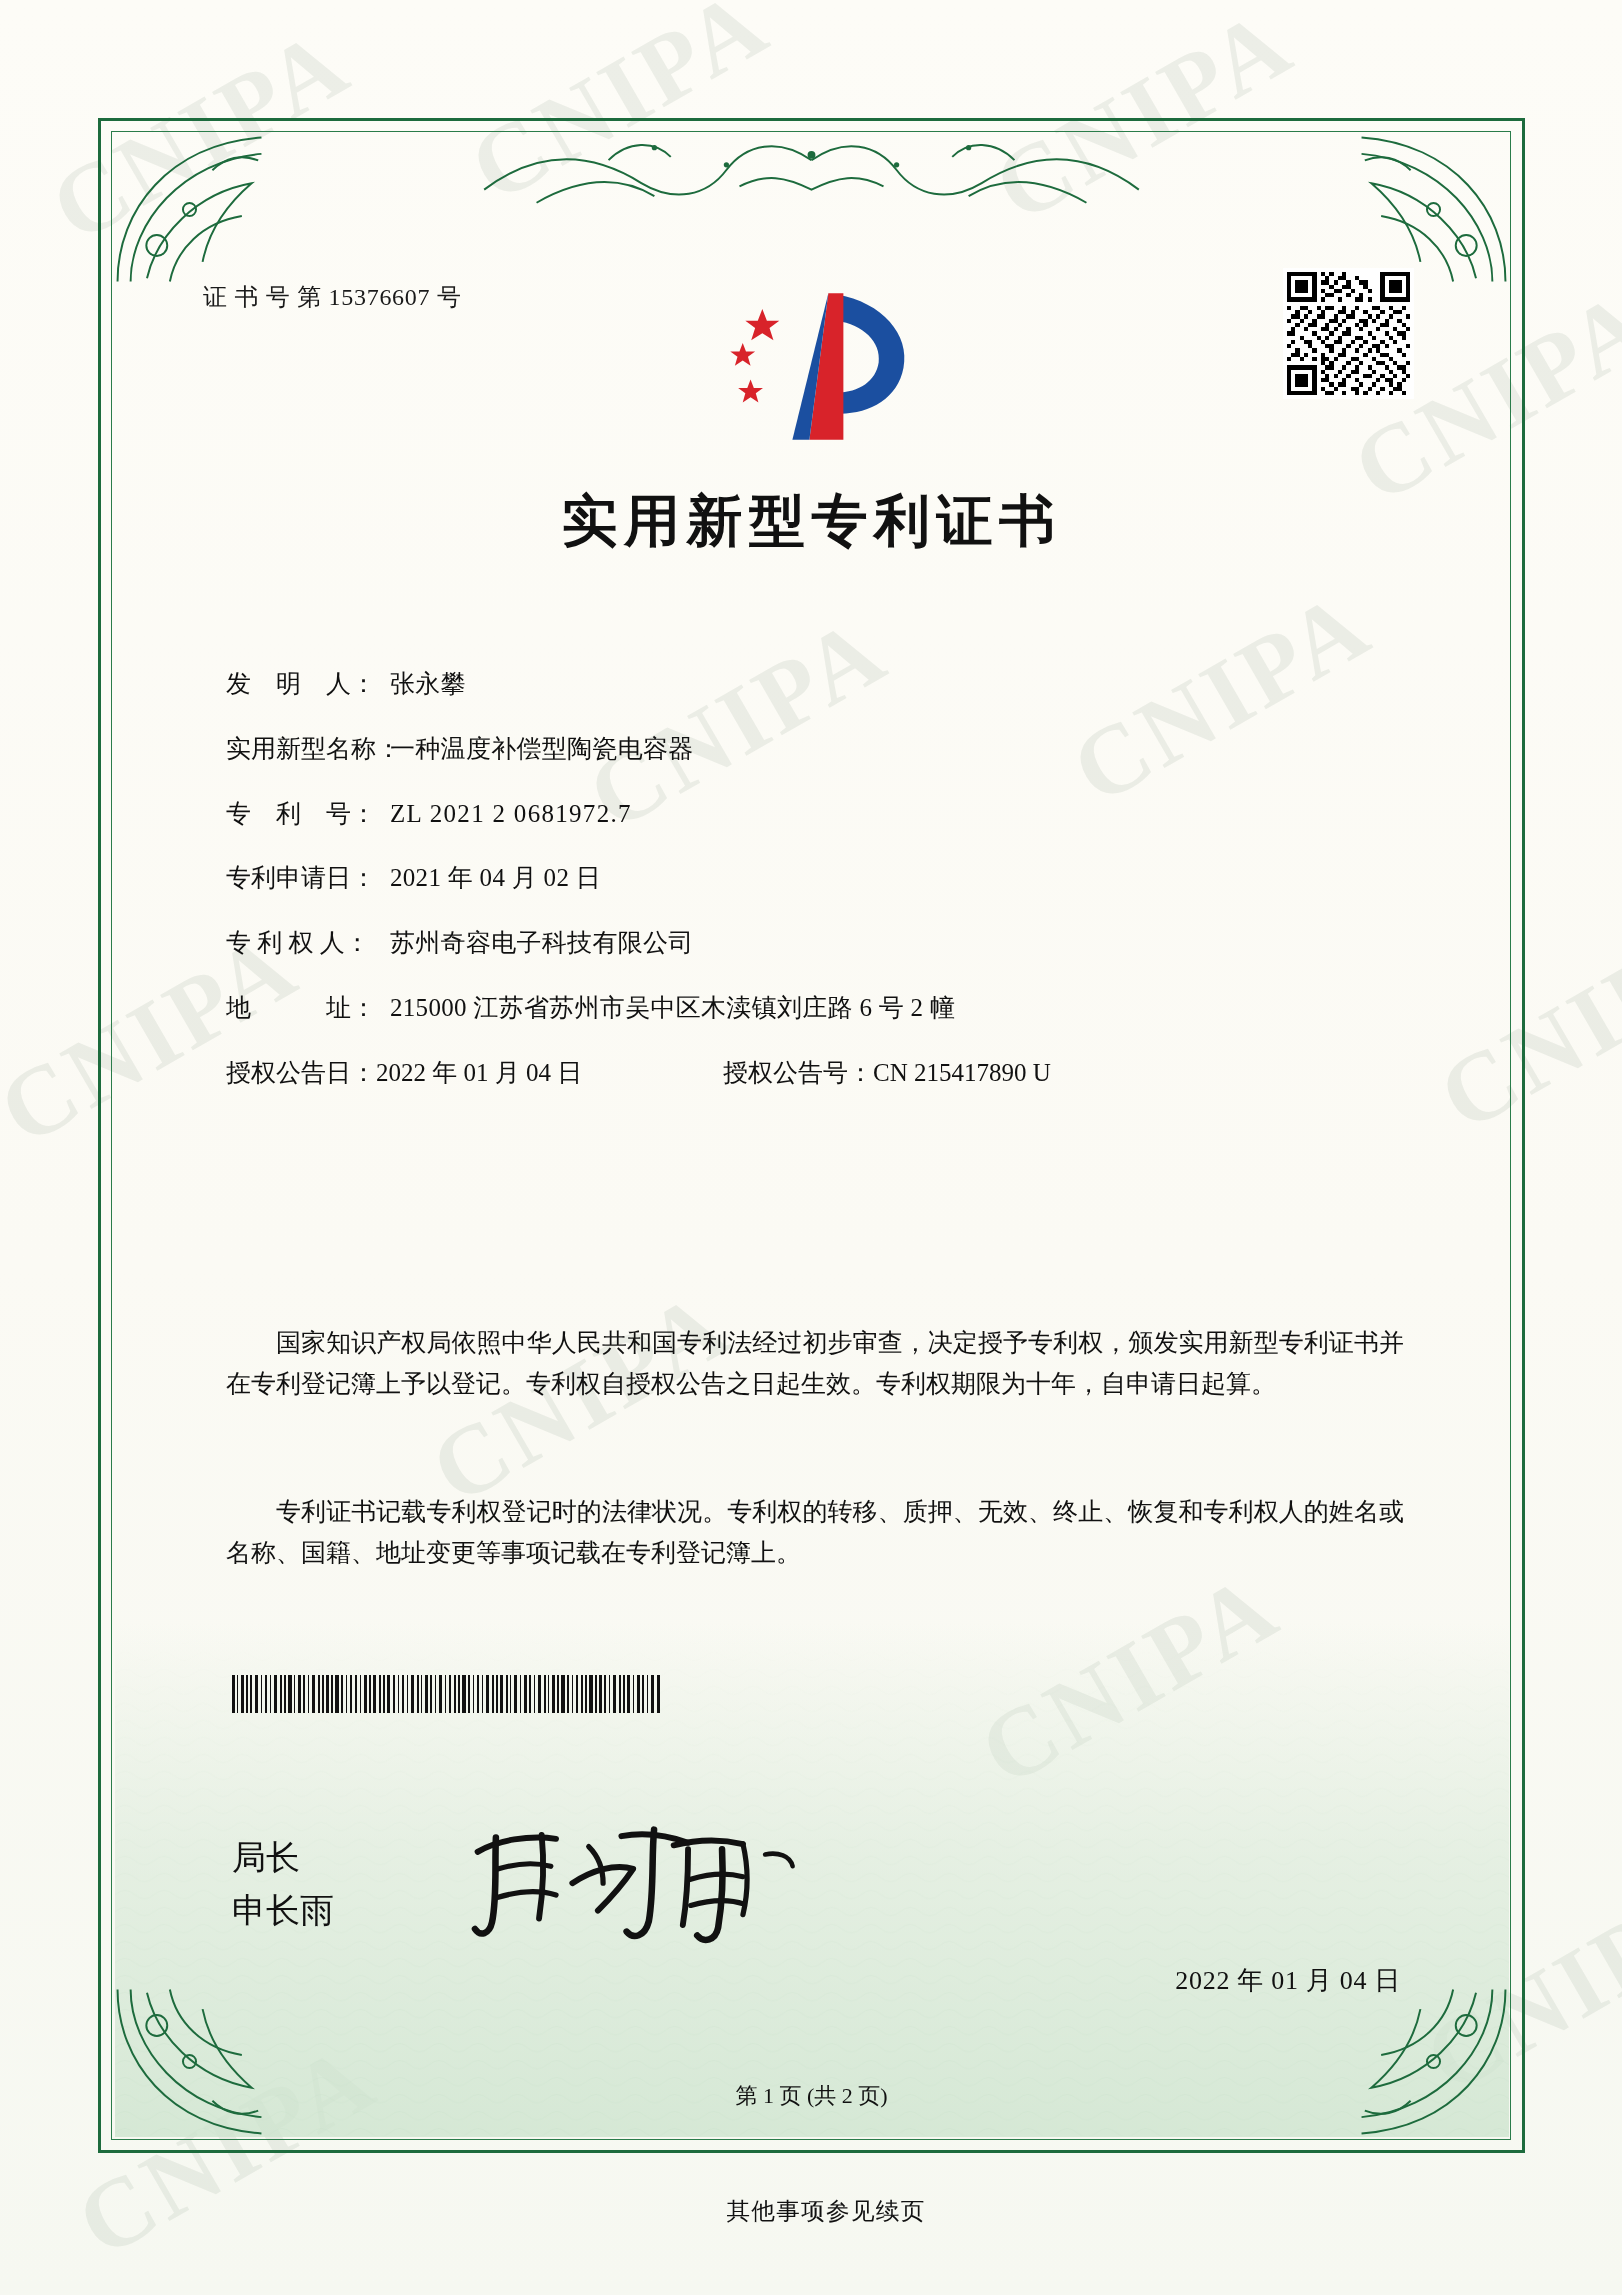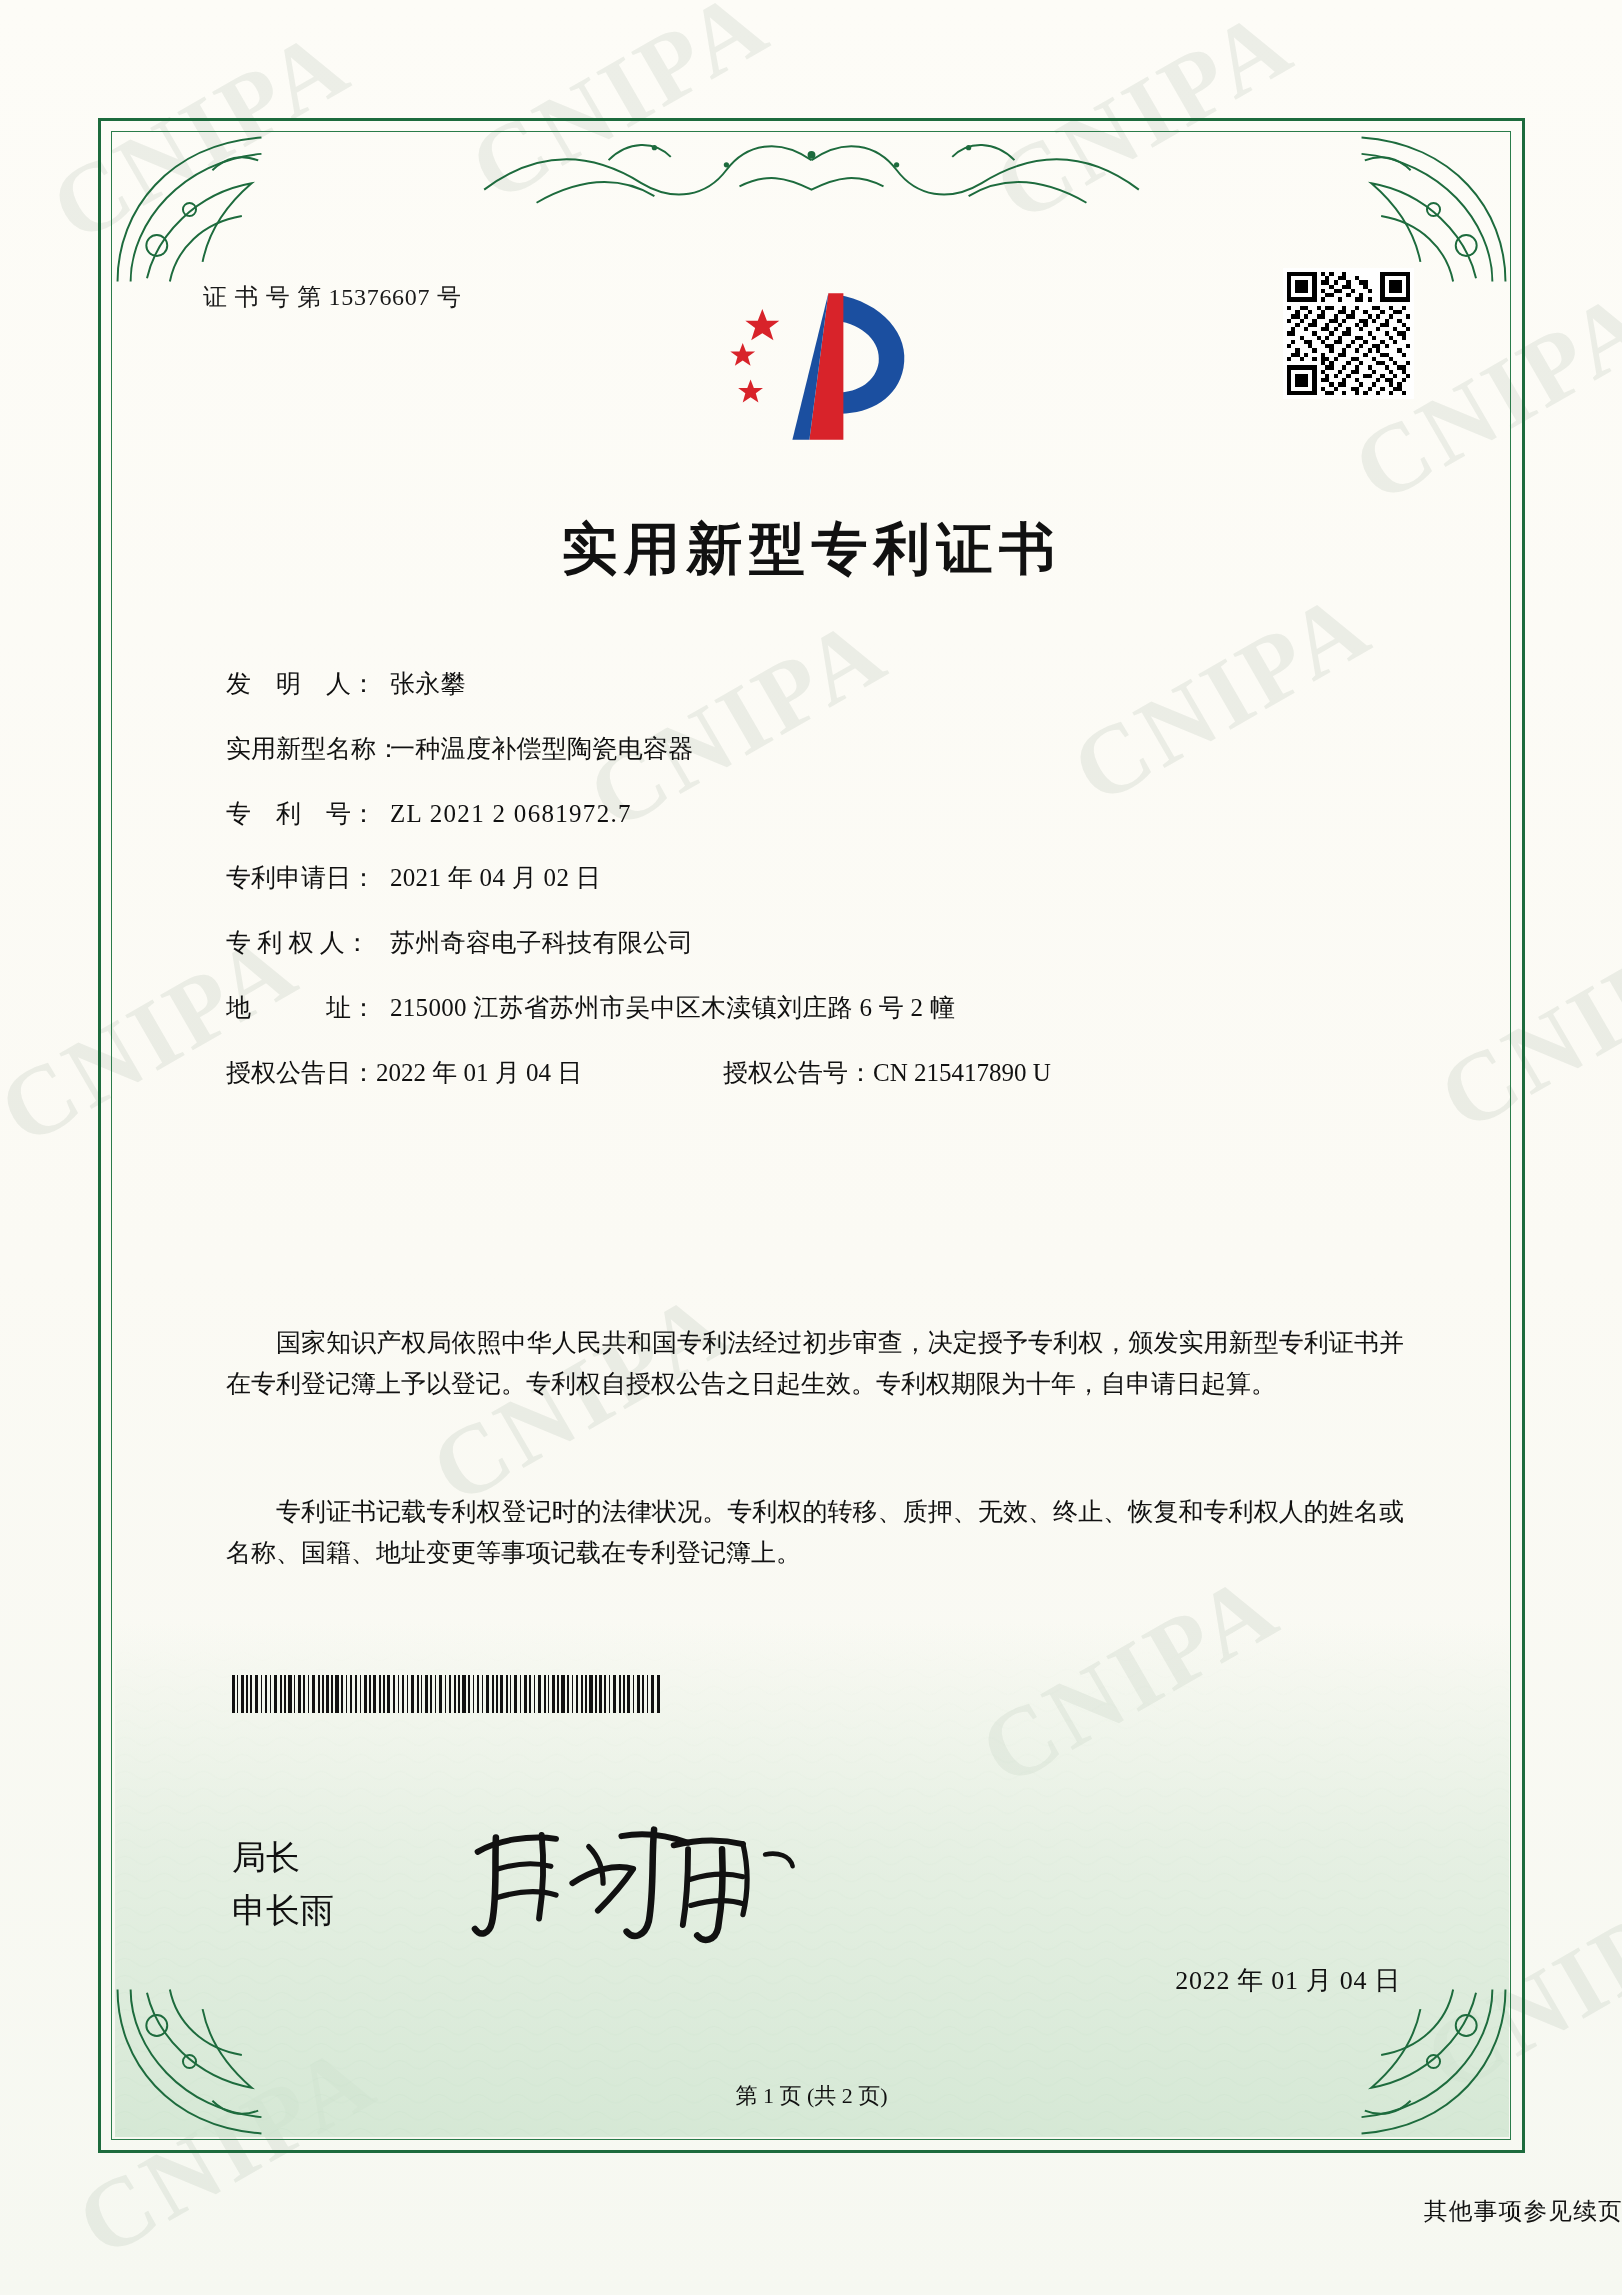--- a/index.html
+++ b/index.html
@@ -131,21 +131,21 @@
     left: 694px;
     top: 275px;
     width: 236px;
     height: 183px;
   }
 
   .main-title {
     position: absolute;
     left: 0;
     right: 0;
-    top: 512px;
+    top: 484px;
     text-align: center;
     font-family: "DejaVu Serif", "Liberation Serif", serif;
     font-size: 56px;
     font-weight: bold;
     letter-spacing: 6.5px;
     color: #111;
   }
 
   .fields {
     position: absolute;
@@ -235,21 +235,21 @@
     top: 2081px;
     text-align: center;
     font-size: 22px;
     color: #111;
   }
 
   .footer-note {
     position: absolute;
     left: 0; right: 0;
     top: 2195px;
-    text-align: right;
+    text-align: center;
     font-size: 23.6px;
     color: #111;
     letter-spacing: 1.3px;
     margin-left: 29px;
   }
 </style>
 </head>
 <body>
 
 <div class="page">

